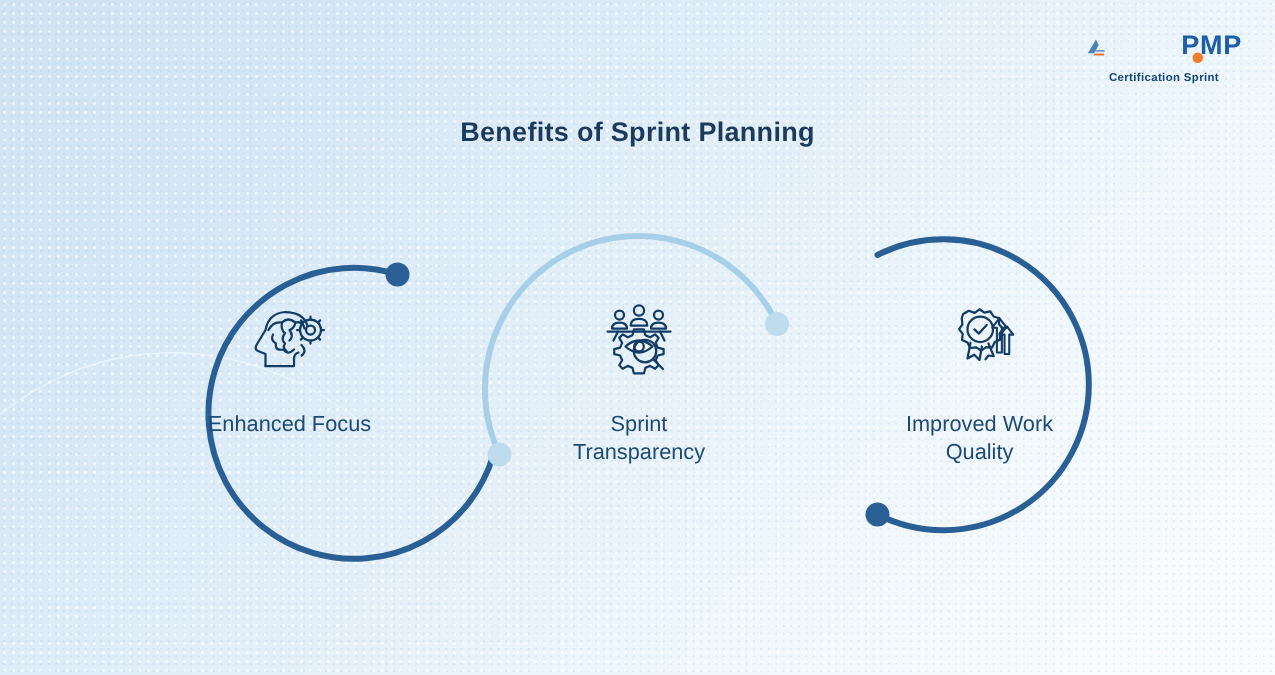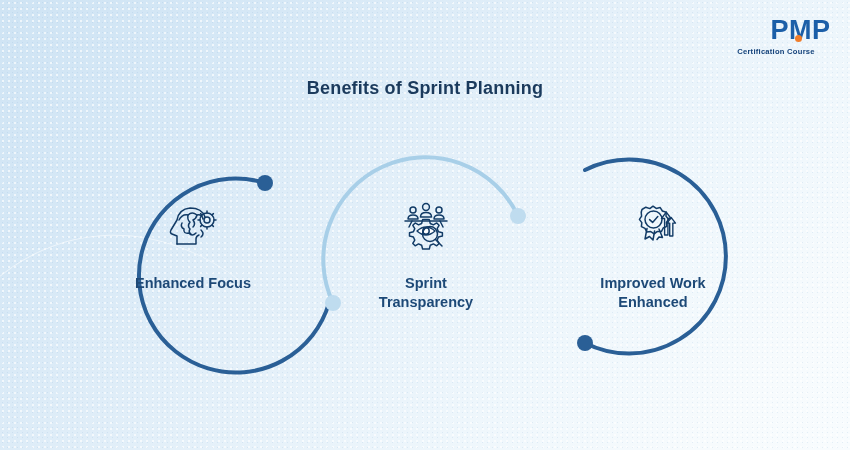--- a/index.html
+++ b/index.html
@@ -63,21 +63,21 @@
   }
   .logo-row {
     display: flex;
     align-items: center;
     justify-content: center;
     gap: 5px;
     height: 26px;
   }
   .logo-mark { display: block; }
   .logo-word {
-    font-size: 27px;
+    font-size: 18px;
     font-weight: 700;
     letter-spacing: 0.5px;
     color: #1c5fa8;
     line-height: 1;
     position: relative;
     top: -1px;
     margin-left: 44px;
   }
   .logo-sub {
     margin-top: 3px;
@@ -117,21 +117,21 @@
   }
   .node-icon {
     height: 60px;
     display: flex;
     align-items: center;
     justify-content: center;
   }
   .node-label {
     margin-top: 18px;
     font-size: 14.5px;
-    font-weight: 700;
+    font-weight: 400;
     line-height: 1.32;
     color: #1d4977;
     white-space: pre-line;
   }
 
   #node-1 { left: 193px; top: 196px; }
   #node-2 { left: 426px; top: 196px; }
   #node-3 { left: 653px; top: 196px; }
 </style>
 </head>
@@ -178,21 +178,21 @@
       <svg class="logo-mark" width="24" height="21" viewBox="0 0 24 21">
         <path d="M2 17 L11 2 L14 8 L9 17 Z" fill="#4f7fb5"></path>
         <path d="M9.5 17.5 L20 17.5 L20 19.6 L8.4 19.6 Z" fill="#e8742c"></path>
         <path d="M11 13.6 L20.5 13.6 L20.5 15.6 L10 15.6 Z" fill="#6f9cc8"></path>
       </svg>
       <span class="logo-word">PMP</span>
       <svg width="0" height="0" style="position:absolute">
           <circle cx="0" cy="0" r="0"></circle>
         </svg>
     </div>
-    <div class="logo-sub">Certification Course</div>
+    <div class="logo-sub">Certification Sprint</div>
   <span style="position: absolute; width: 7px; height: 7px; border-radius: 50%; background: rgb(240, 125, 42); right: 26px; top: 17px;"></span>
     </div>
 
   <div class="page-title">Benefits of Sprint Planning</div>
 
   <div class="node" id="node-1">
     <div class="node-icon">
       <svg width="56" height="50" viewBox="0 0 56 50" fill="none" stroke="#123b66" stroke-width="1.5" stroke-linecap="round" stroke-linejoin="round">
         <path d="M12 43 L12 35 L7 33 Q4.5 32 6 29 L12 19 Q14 8 25 7 Q37 7 40 16"></path>
         <path d="M12 43 L31 43 L31 38 Q31 35 34 34"></path>
@@ -254,16 +254,16 @@
         <path d="M23.6 18.6 L26.6 21.4 L31.8 15.6"></path>
 
         <path d="M21 27.5 L19 38 L23.5 35.5 L27 39 L28.6 30"></path>
         <path d="M33 28 L36.5 36.5 L33 36 L31 38.5"></path>
 
         <path d="M39 35 L39 17 L35.6 17 L40.8 10 L46 17 L42.6 17 L42.6 35 Z" transform="translate(-0.5,0) scale(0.92) translate(3.5,2)"></path>
         <path d="M45.5 35 L45.5 21 L42.6 21 L47.2 15 L51.8 21 L48.9 21 L48.9 35 Z" transform="scale(0.92) translate(2,3)"></path>
       </svg>
     </div>
     <div class="node-label">Improved Work
-Enhanced</div>
+Quality</div>
   </div>
 
 </div>
 
 </body></html>

